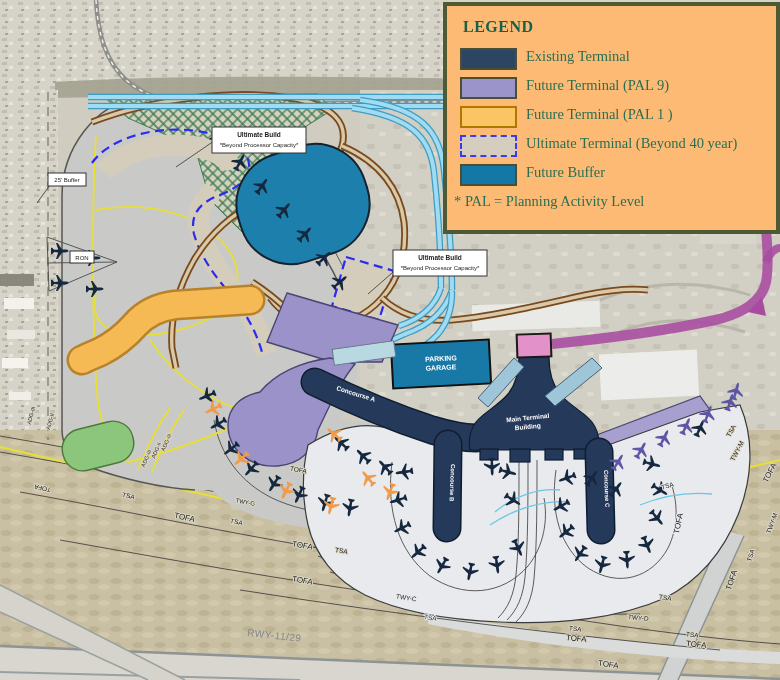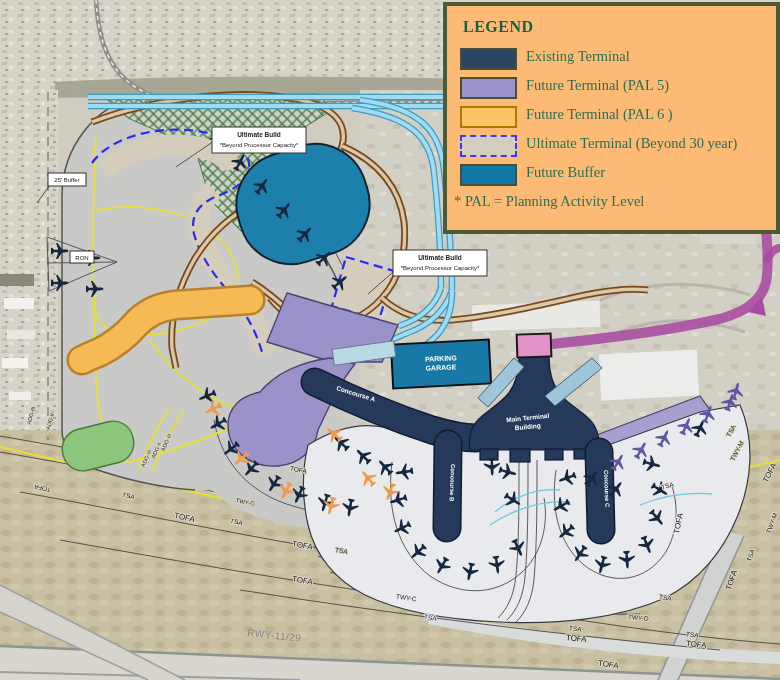--- a/index.html
+++ b/index.html
@@ -376,29 +376,29 @@
 
 <div class="legend">
   <div class="inner">
     <h1>LEGEND</h1>
     <div class="lrow">
       <span class="sw sw-existing"></span>
       <span class="litem">Existing Terminal</span>
     </div>
     <div class="lrow">
       <span class="sw sw-pal2"></span>
-      <span class="litem">Future Terminal (PAL 5)</span>
+      <span class="litem">Future Terminal (PAL 9)</span>
     </div>
     <div class="lrow">
       <span class="sw sw-pal4"></span>
-      <span class="litem">Future Terminal (PAL 6 )</span>
+      <span class="litem">Future Terminal (PAL 1 )</span>
     </div>
     <div class="lrow">
       <span class="sw sw-ult"></span>
-      <span class="litem">Ultimate Terminal (Beyond 30 year)</span>
+      <span class="litem">Ultimate Terminal (Beyond 40 year)</span>
     </div>
     <div class="lrow">
       <span class="sw sw-park"></span>
       <span class="litem">Future Buffer</span>
     </div>
     <div class="lfoot">* PAL = Planning Activity Level</div>
   </div>
 </div>
 </div>
 

